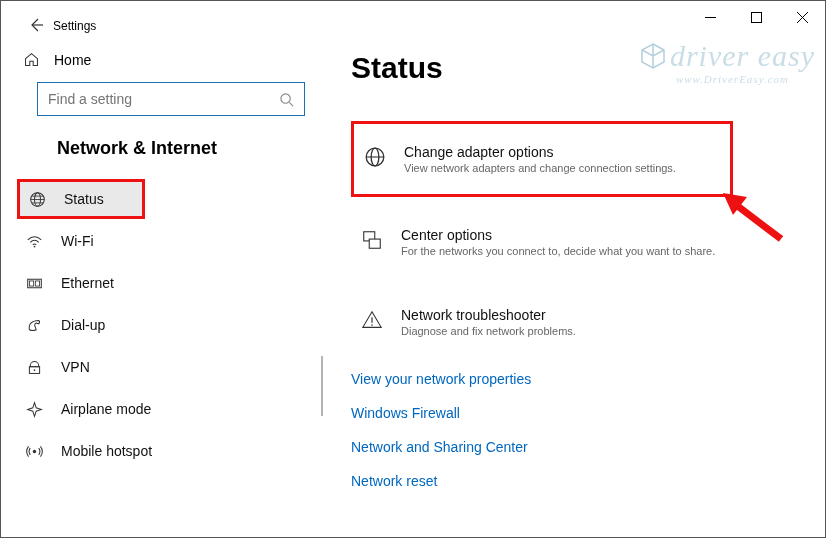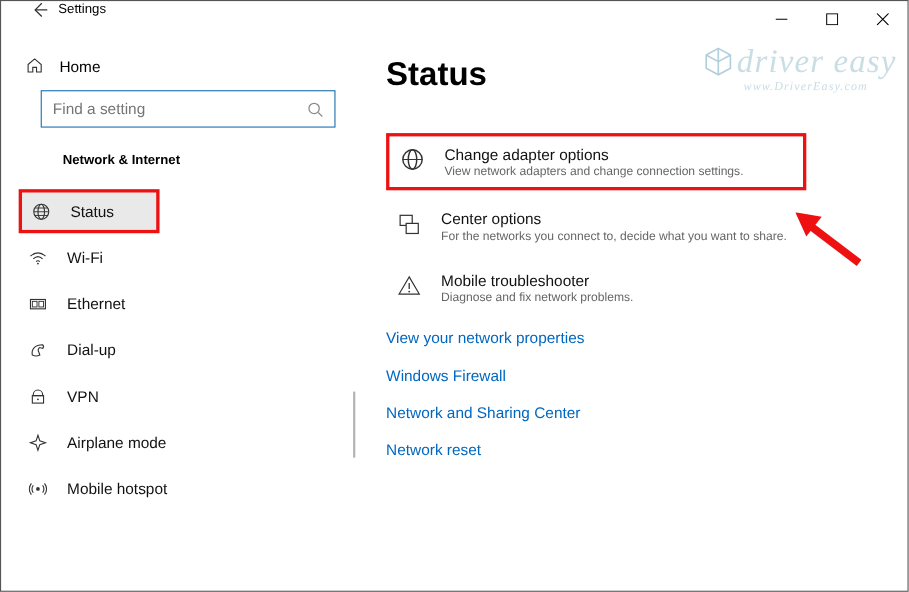--- a/index.html
+++ b/index.html
@@ -9,21 +9,21 @@
       color: #000;
       background: #fff;
       width: 826px;
       height: 538px;
       overflow: hidden;
       border: 1px solid #555;
       position: relative;
     }
     .titlebar {
       display: flex;
-      align-items: flex-start;
+      align-items: flex-end;
       height: 32px;
       padding-left: 18px;
     }
     .titlebar .back { width: 34px; display:flex; align-items:center; justify-content:center; color:#333; }
     .titlebar .title { font-size: 12px; color: #000; }
     .win-controls { position:absolute; top:0; right:0; display:flex; }
     .win-controls div { width:46px; height:32px; display:flex; align-items:center; justify-content:center; color:#000; }
     .container { display:flex; height: calc(100% - 32px); }
     .sidebar { width: 320px; padding: 10px 16px 10px 16px; }
     .home-row { display:flex; align-items:center; gap:14px; padding: 8px 4px 14px 6px; font-size:14px; }
@@ -34,21 +34,21 @@
       padding: 0 10px;
       color:#777;
       background:#fff;
       margin-bottom: 22px;
       margin-left: 20px;
     }
     .search-box input {
       border:none; outline:none; flex:1; font-size:14px; color:#333; background:transparent;
     }
     .search-box .mag { color:#777; }
-    .category { font-weight:600; font-size:12px; margin: 4px 0 20px 4px; padding-left: 36px; }
+    .category { font-weight:600; font-size:18px; margin: 4px 0 20px 4px; padding-left: 36px; }
     .nav-item {
       display:flex; align-items:center; gap:18px;
       height:40px; padding: 0 10px 0 8px;
       font-size:14px; color:#111;
       margin-bottom: 2px;
     }
     .nav-item .ico { width:18px; display:flex; justify-content:center; color:#333; }
     .nav-item.highlighted {
       border: 3px solid #e11;
       background: #e9e9e9;
@@ -56,21 +56,21 @@
     }
     .main {
       flex:1;
       padding: 18px 30px 10px 30px;
       position: relative;
       border-left: 0;
     }
     .main h1 { font-size: 30px; font-weight: 600; margin-bottom: 36px; }
     .main h2 { font-size: 19px; font-weight: 600; margin-bottom: 22px; }
     .option {
-      display:flex; gap: 16px; padding: 8px 8px;
+      display:flex; gap: 16px; padding: 20px 8px;
       margin-bottom: 10px;
     }
     .option.highlighted {
       border: 3px solid #e11;
       padding-right: 24px;
       width: 382px;
     }
     .option .oico { width:26px; display:flex; justify-content:center; padding-top:2px; color:#333; }
     .option .otext .ot { font-size:14px; color:#111; margin-bottom:2px; }
     .option .otext .od { font-size:11px; color:#666; }
@@ -251,21 +251,21 @@
 
     <div class="option">
       <div class="oico">
           <svg width="22" height="22" viewBox="0 0 24 24">
             <path d="M12 3 L22 20 H2 Z" fill="none" stroke="#333" stroke-width="1.2"></path>
             <path d="M12 9 V15" stroke="#333" stroke-width="1.3"></path>
             <circle cx="12" cy="17.5" r="0.9" fill="#333"></circle>
           </svg>
         </div>
       <div class="otext">
-        <div class="ot">Mobile troubleshooter</div>
+        <div class="ot">Network troubleshooter</div>
         <div class="od">Diagnose and fix network problems.</div>
       </div>
     </div>
 
     <div class="links">
       <div>View your network properties</div>
       <div>Windows Firewall</div>
       <div>Network and Sharing Center</div>
       <div>Network reset</div>
     </div>

